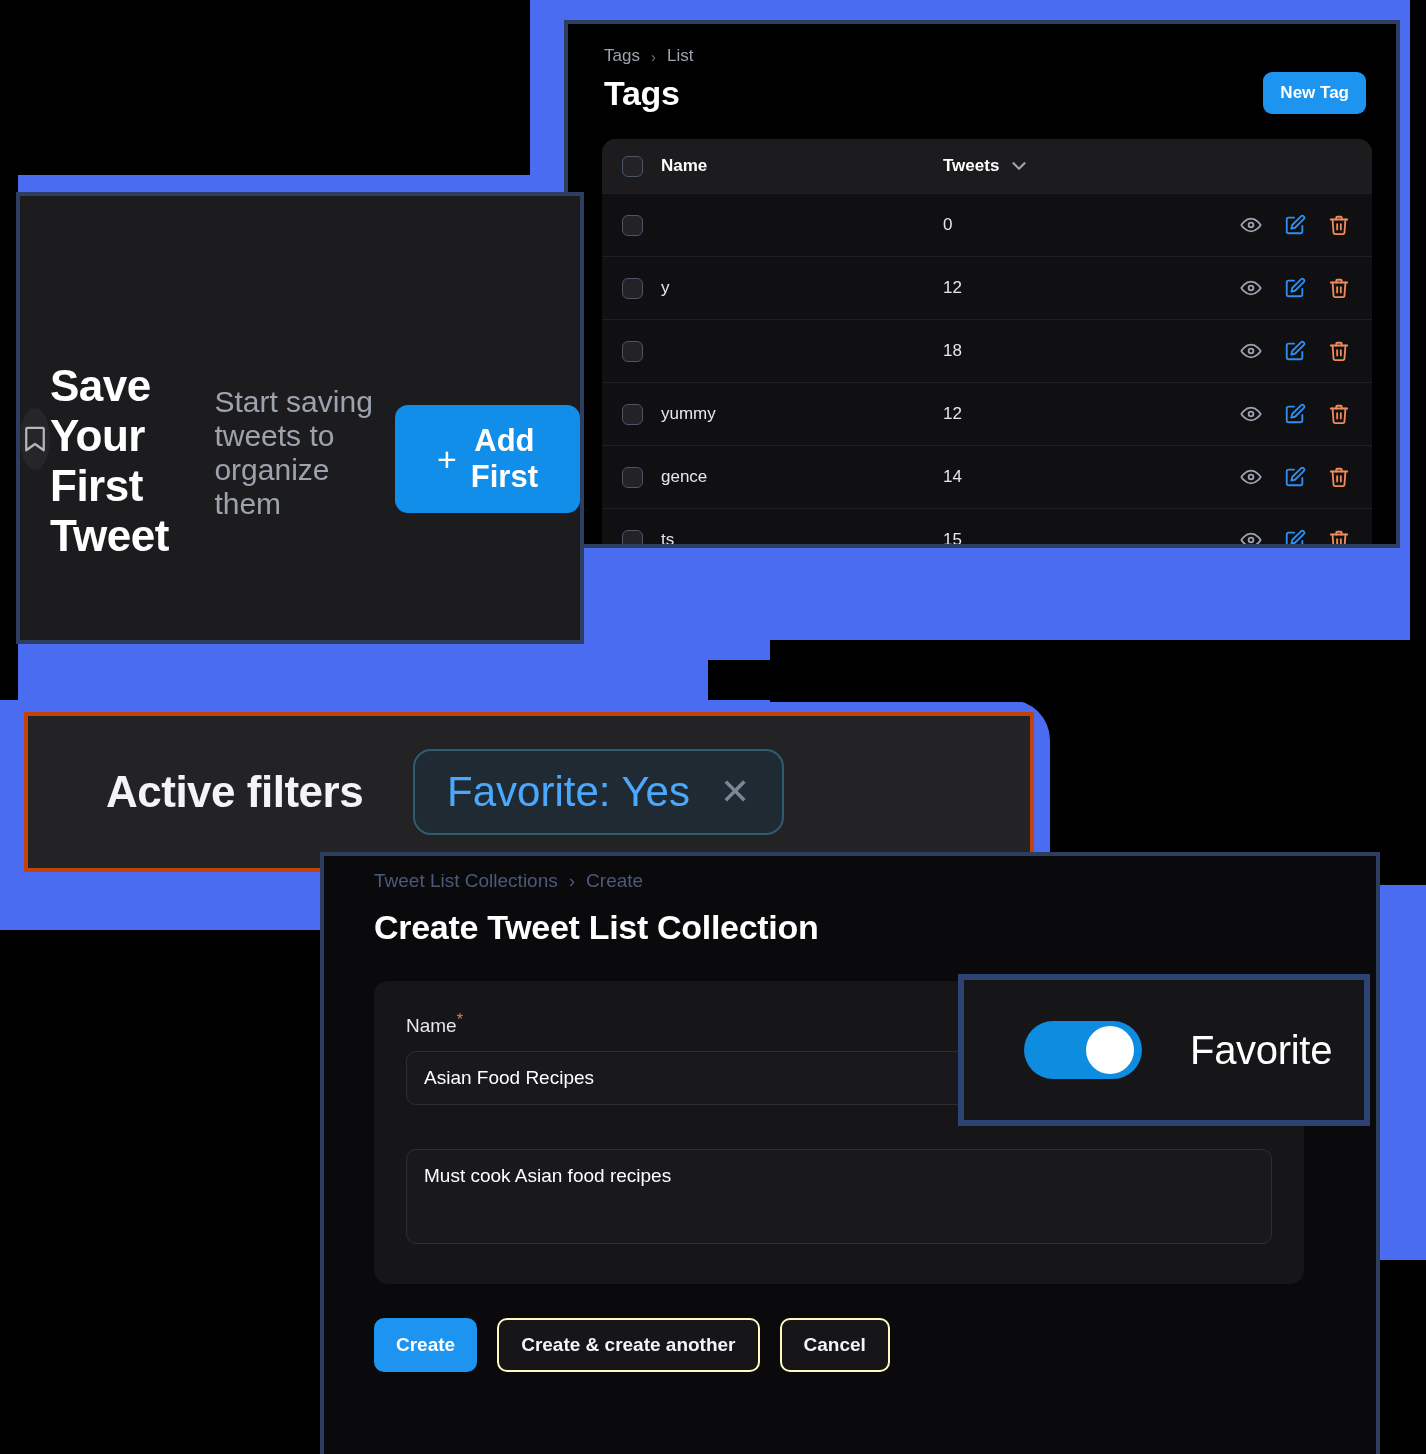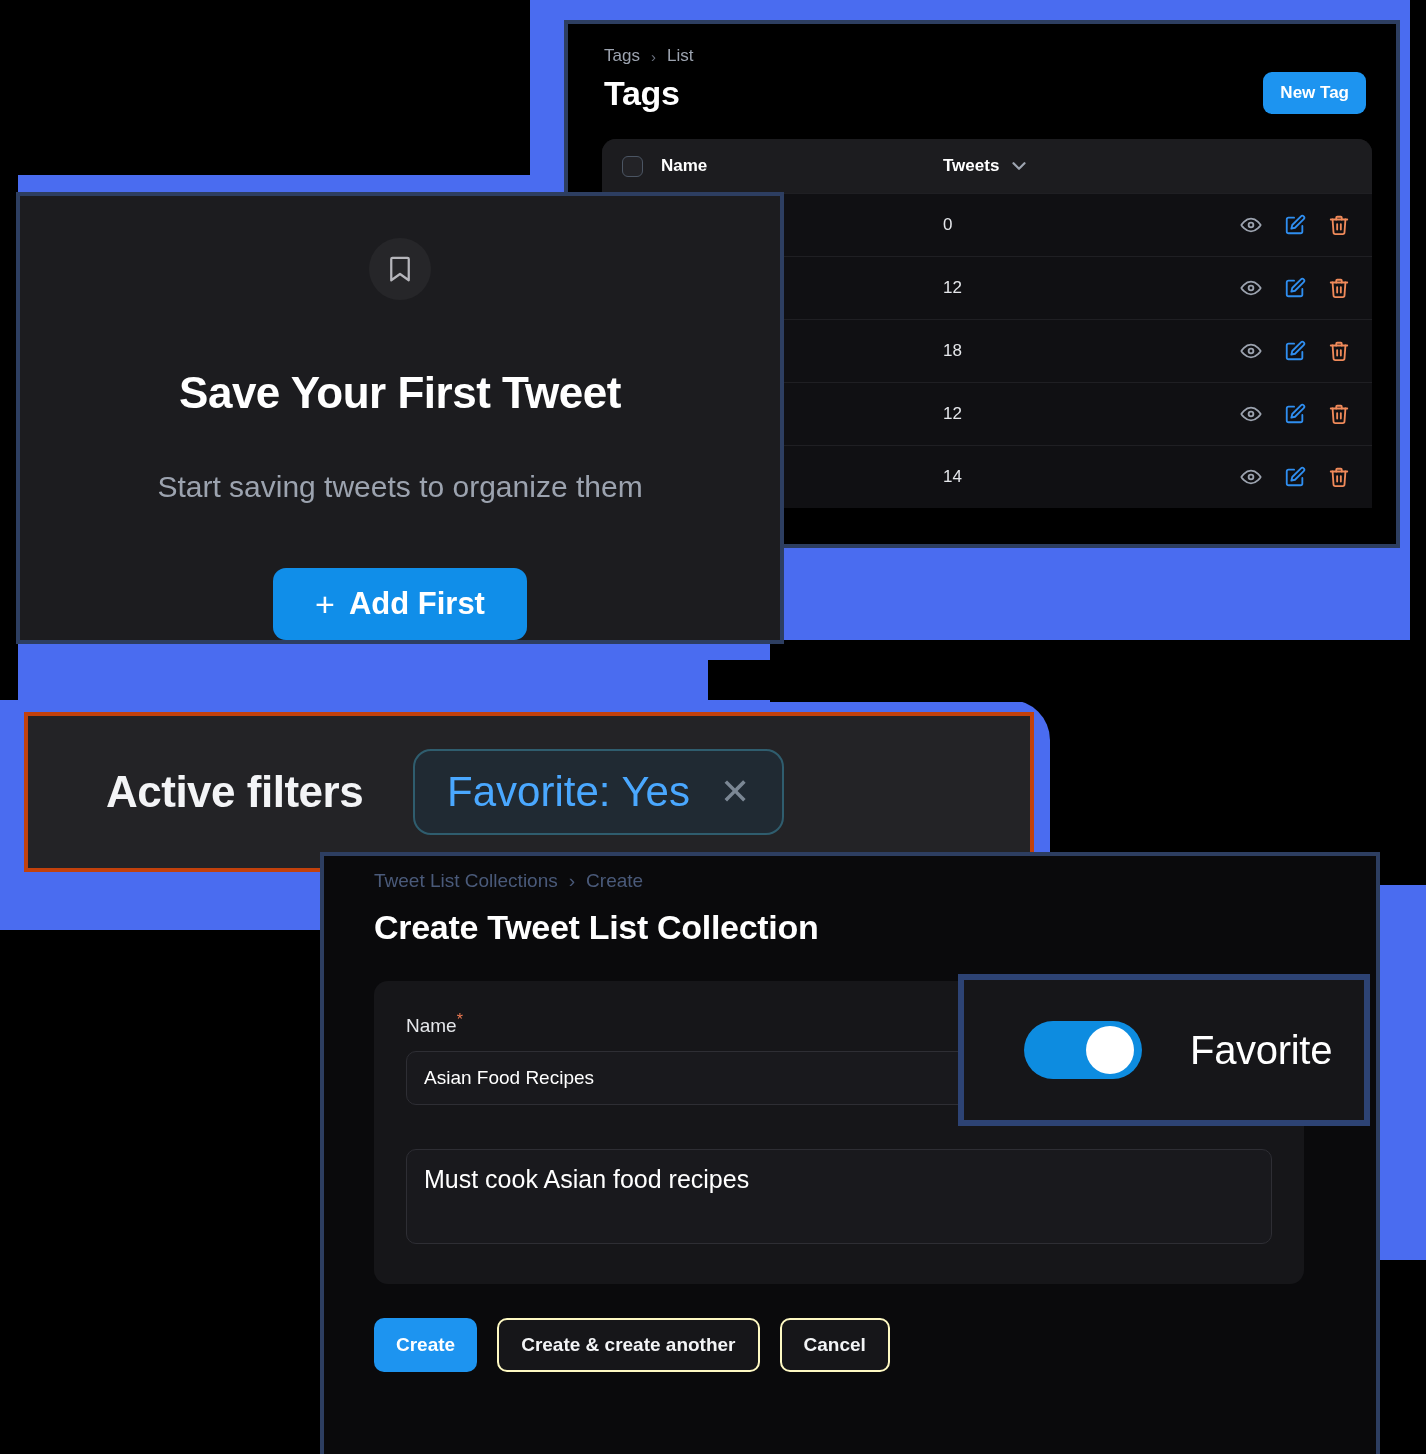--- a/index.html
+++ b/index.html
@@ -75,24 +75,24 @@
   }
   .tags-row .cell-name   { width: 300px; padding-left: 18px; font-size: 17px; color: #e5e7eb; }
   .tags-row .cell-tweets { width: 190px; font-size: 17px; color: #e5e7eb; }
   .tags-row .cell-acts {
     flex: 1; display: flex; align-items: center; justify-content: flex-end; gap: 22px;
   }
   .ico { width: 22px; height: 22px; display: block; }
 
   
   #empty-card {
-    left: 16px; top: 192px; width: 768px; height: 452px;
+    left: 16px; top: 192px; width: 568px; height: 452px;
     background: #1c1c1f; border: 4px solid #2d3e61;
-    display: flex; flex-direction: column; align-items: center;
-    justify-content: space-between; padding-top: 42px;
+    display: flex; flex-direction: row; align-items: center;
+    justify-content: flex-start; padding-top: 42px;
   }
   #bookmark-circle {
     width: 62px; height: 62px; border-radius: 50%;
     background: #262629; display: flex; align-items: center; justify-content: center;
   }
   #empty-title {
     margin-top: 44px; font-size: 44px; font-weight: bold; color: #ffffff;
     letter-spacing: -0.5px;
   }
   #empty-sub { margin-top: 28px; font-size: 30px; color: #9ca3af; }
@@ -140,21 +140,21 @@
   .req { color: #ef7a52; font-size: 16px; vertical-align: super; }
   .txt-input {
     margin-top: 14px; width: 100%; background: #19191d;
     border: 1px solid #2e2e34; border-radius: 10px;
     padding: 15px 17px; font-size: 19px; color: #ffffff;
     font-family: "Liberation Sans", sans-serif; outline: none;
   }
   .txt-area {
     margin-top: 14px; width: 100%; height: 95px; background: #19191d;
     border: 1px solid #2e2e34; border-radius: 10px;
-    padding: 15px 17px; font-size: 25px; color: #ffffff;
+    padding: 15px 17px; font-size: 19px; color: #ffffff;
     font-family: "Liberation Sans", sans-serif; outline: none; resize: none;
   }
   #desc-block { margin-top: 30px; }
   #form-actions { display: flex; gap: 20px; margin: 34px 0 0 50px; }
   .btn {
     border-radius: 10px; padding: 14px 22px; font-size: 19px; font-weight: bold;
     font-family: "Liberation Sans", sans-serif; cursor: pointer; border: none;
   }
   #btn-create { background: #1d94f0; color: #ffffff; }
   #btn-create-another, #btn-cancel {
@@ -317,20 +317,41 @@
                 <path d="M18.5 2.5a2.1 2.1 0 0 1 3 3L12 15l-4 1 1-4 9.5-9.5z"></path>
               </svg>
               <svg class="ico" viewBox="0 0 24 24" fill="none" stroke="#f08a5a" stroke-width="2" stroke-linecap="round" stroke-linejoin="round">
                 <polyline points="3 6 5 6 21 6"></polyline>
                 <path d="M19 6l-1 14a2 2 0 0 1-2 2H8a2 2 0 0 1-2-2L5 6"></path>
                 <path d="M10 11v6M14 11v6"></path>
                 <path d="M9 6V4a1 1 0 0 1 1-1h4a1 1 0 0 1 1 1v2"></path>
               </svg>
             </div>
           </div>
+          <div class="tags-row">
+            <div class="chk"></div>
+            <div class="cell-name">ts</div>
+            <div class="cell-tweets">15</div>
+            <div class="cell-acts">
+              <svg class="ico" viewBox="0 0 24 24" fill="none" stroke="#9ca3af" stroke-width="2" stroke-linecap="round" stroke-linejoin="round">
+                <path d="M1.5 12s4-7 10.5-7 10.5 7 10.5 7-4 7-10.5 7S1.5 12 1.5 12z"></path>
+                <circle cx="12" cy="12" r="2.6"></circle>
+              </svg>
+              <svg class="ico" viewBox="0 0 24 24" fill="none" stroke="#2f8ef0" stroke-width="2" stroke-linecap="round" stroke-linejoin="round">
+                <path d="M20 13v6a2 2 0 0 1-2 2H5a2 2 0 0 1-2-2V6a2 2 0 0 1 2-2h6"></path>
+                <path d="M18.5 2.5a2.1 2.1 0 0 1 3 3L12 15l-4 1 1-4 9.5-9.5z"></path>
+              </svg>
+              <svg class="ico" viewBox="0 0 24 24" fill="none" stroke="#f08a5a" stroke-width="2" stroke-linecap="round" stroke-linejoin="round">
+                <polyline points="3 6 5 6 21 6"></polyline>
+                <path d="M19 6l-1 14a2 2 0 0 1-2 2H8a2 2 0 0 1-2-2L5 6"></path>
+                <path d="M10 11v6M14 11v6"></path>
+                <path d="M9 6V4a1 1 0 0 1 1-1h4a1 1 0 0 1 1 1v2"></path>
+              </svg>
+            </div>
+          </div>
         </div>
     </div>
   </div>
 
   <div id="empty-card" class="panel">
     <div id="bookmark-circle">
       <svg width="30" height="34" viewBox="0 0 24 24" fill="none" stroke="#b6b6bb" stroke-width="1.8" stroke-linecap="round" stroke-linejoin="round">
         <path d="M6 3h12a1 1 0 0 1 1 1v17l-7-5-7 5V4a1 1 0 0 1 1-1z"></path>
       </svg>
     </div>

